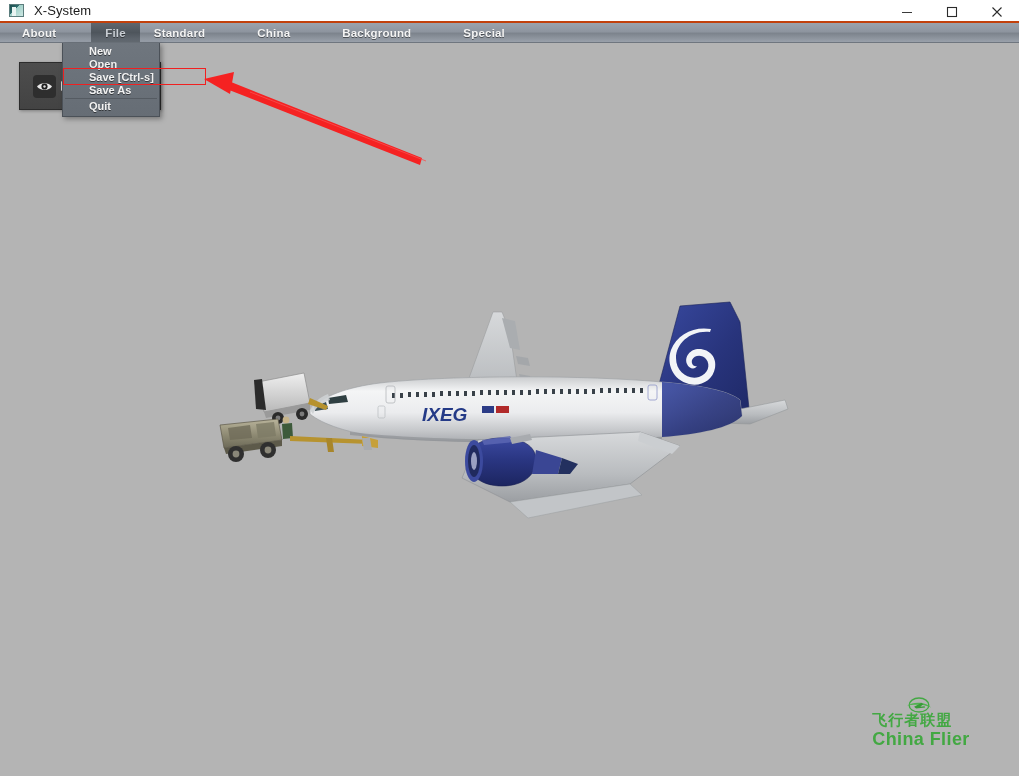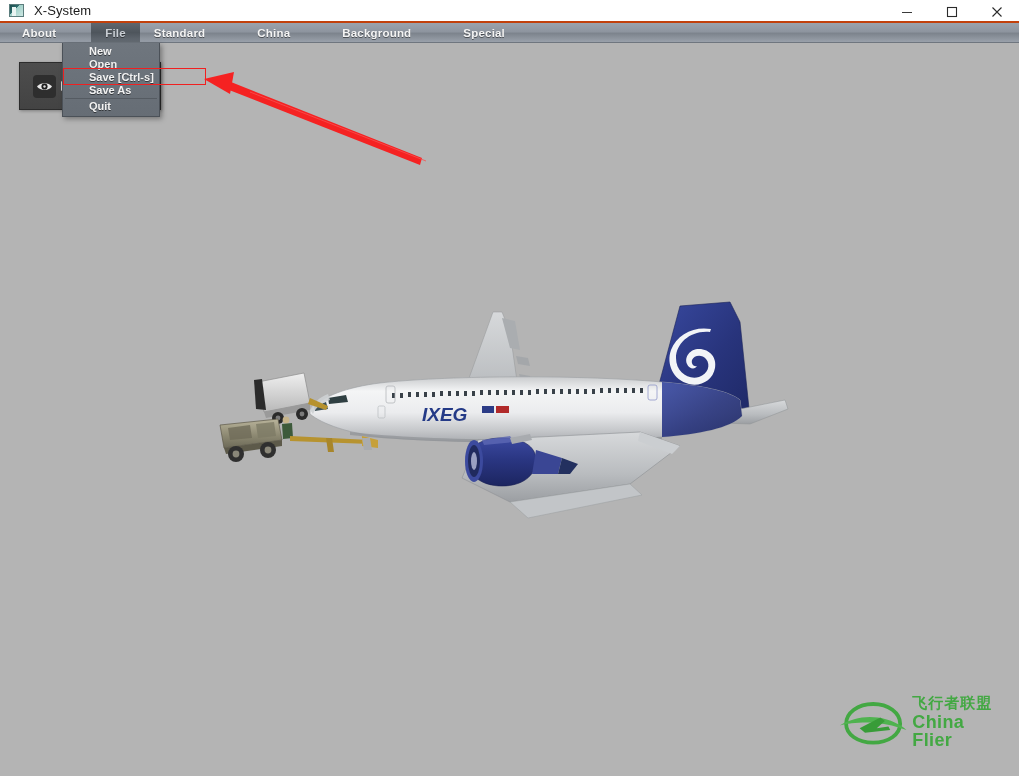--- a/index.html
+++ b/index.html
@@ -159,20 +159,21 @@
   }
 
   
   .watermark {
     position: absolute;
     right: 12px; bottom: 20px;
     width: 162px; height: 52px;
     display: flex; align-items: center;
     opacity: .92;
     z-index: 15;
+    flex-direction: column;
   }
   .wm-text { margin-left: 4px; line-height: 1; }
   .wm-cn {
     font-size: 15px; font-weight: bold; color: #3aa83a;
     letter-spacing: 1px;
     font-family: "DejaVu Sans", sans-serif;
   }
   .wm-en {
     font-size: 18px; font-weight: bold; color: #3aa83a;
     letter-spacing: .4px; margin-top: 2px;

